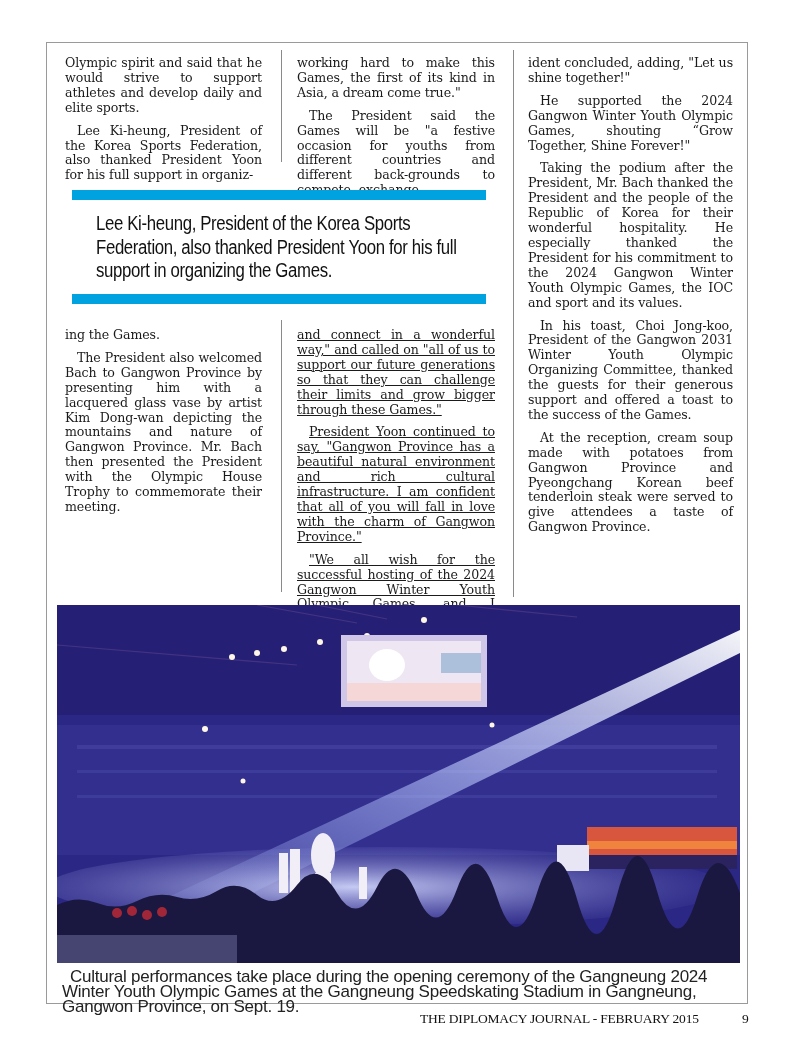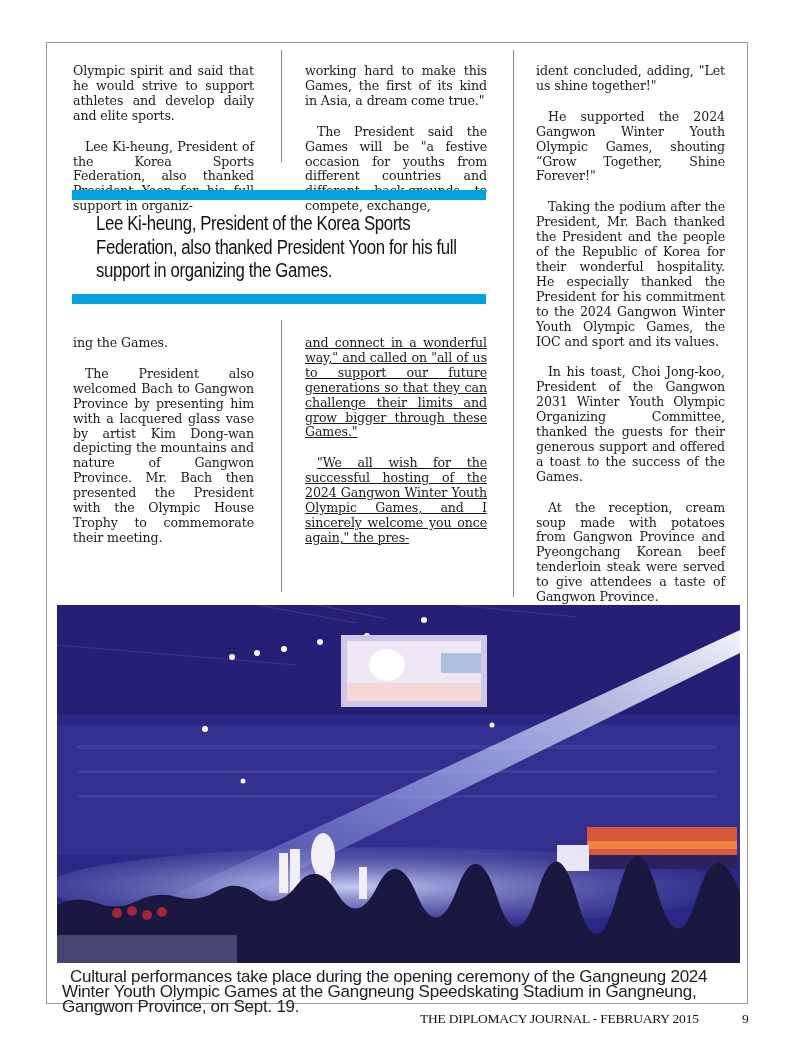--- a/index.html
+++ b/index.html
@@ -8,21 +8,21 @@
   .frame {
     position: absolute; left: 46px; top: 42px; width: 702px; height: 962px;
     border: 1px solid #9a9a9a; box-sizing: border-box;
   }
 
   .col {
     position: absolute; font-family: "DejaVu Serif", "Liberation Serif", serif;
     font-size: 12.6px; line-height: 14.9px; text-align: justify; color: #1b1b1b;
     letter-spacing: -0.1px;
   }
-  .col p { margin: 16px; text-indent: 12px; }
+  .col p { margin: 8px; text-indent: 12px; }
   .col p.noind { text-indent: 0; }
   .col-rule { position: absolute; width: 1px; background: #8a8a8a; }
 
   .pull {
     position: absolute; left: 72px; top: 190px; width: 414px; height: 114px;
   }
   .pull .bar { position: absolute; left: 0; width: 414px; height: 10px; background: #00a3e0; }
   .pull .bar.top { top: 0; }
   .pull .bar.bot { top: 104px; }
   .pull .quote {
@@ -81,20 +81,21 @@
   <div class="bar bot"></div>
 </div>
 
 <div class="col" style="left:57px; top:320px; width:213px;">
     <p class="noind">ing the Games.</p>
     <p>The President also welcomed Bach to Gangwon Province by presenting him with a lacquered glass vase by artist Kim Dong-wan depicting the mountains and nature of Gangwon Province. Mr. Bach then presented the President with the Olympic House Trophy to commemorate their meeting.</p>
   </div>
 <div class="col-rule" style="left:281px; top:320px; height:272px;"></div>
 <div class="col" style="left:289px; top:320px; width:214px;text-decoration:underline;">
     <p class="noind">and connect in a wonderful way," and called on "all of us to support our future generations so that they can challenge their limits and grow bigger through these Games."</p>
+    <p>President Yoon continued to say, "Gangwon Province has a beautiful natural environment and rich cultural infrastructure. I am confident that all of you will fall in love with the charm of Gangwon Province."</p>
     <p>"We all wish for the successful hosting of the 2024 Gangwon Winter Youth Olympic Games, and I sincerely welcome you once again," the pres-</p>
   </div>
 
 <div class="photo" title="Opening ceremony performance in a dark arena with blue lighting, a spotlight beam, a large video screen, costumed performers on the ice and an audience in the foreground">
   <svg width="683" height="358" viewBox="0 0 683 358">
     <defs>
       <linearGradient id="beam" x1="0" y1="1" x2="1" y2="0">
         <stop offset="0" stop-color="#9fb0ff" stop-opacity="0"></stop>
         <stop offset="0.5" stop-color="#b8c6ff" stop-opacity="0.55"></stop>
         <stop offset="1" stop-color="#ffffff" stop-opacity="0.95"></stop>

